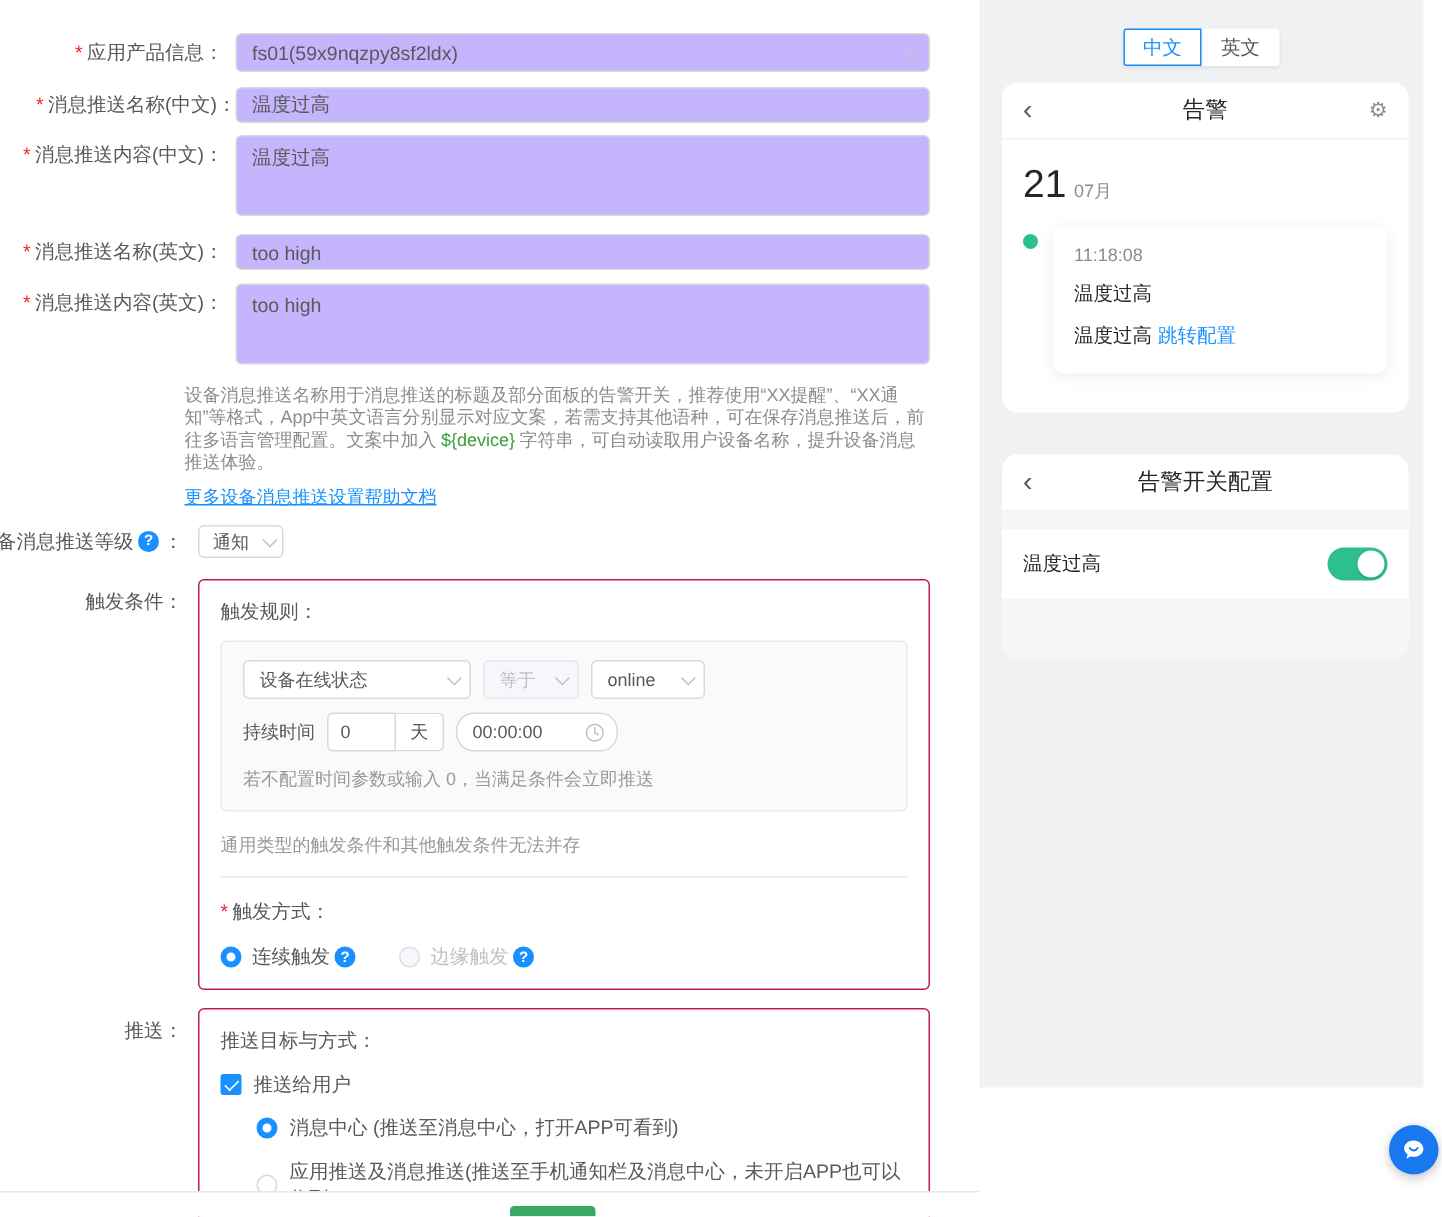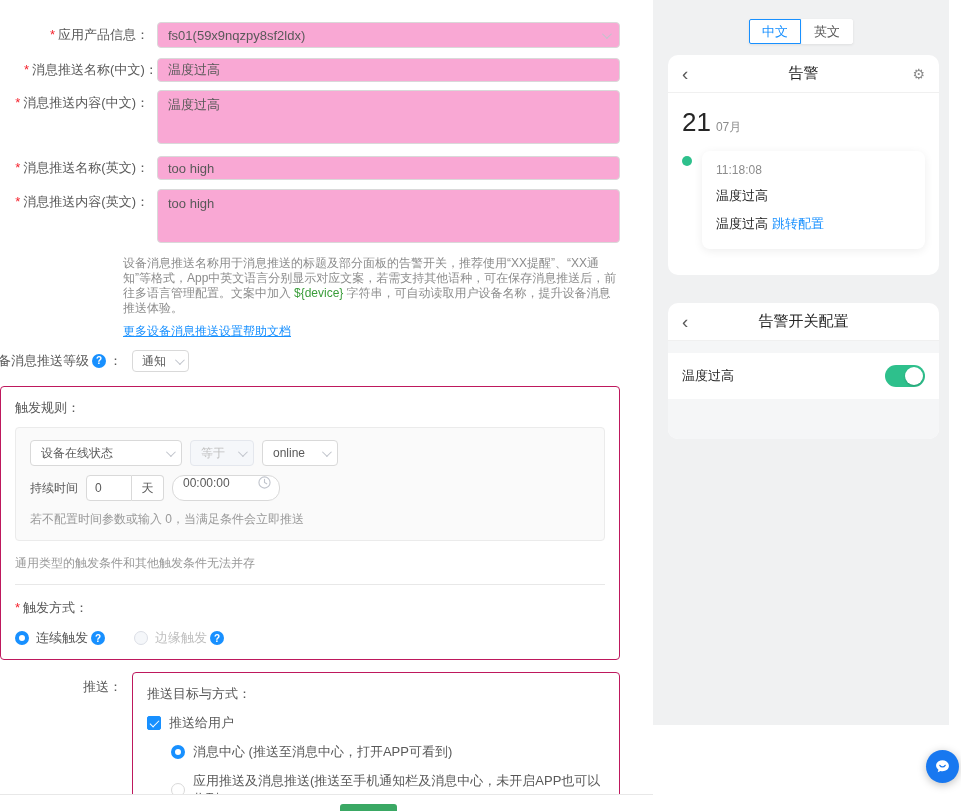--- a/index.html
+++ b/index.html
@@ -14,21 +14,21 @@
   
   .form-area { position:absolute; left:0; top:0; width:653px; height:811px; background:#fff; padding-top:22px; overflow:hidden; }
   .row { display:flex; align-items:flex-start; }
   .row .lbl { width:157px; text-align:right; padding-right:8px; color:#595959; font-size:13px; line-height:26px; white-space:nowrap; }
   .row.sec .lbl { width:132px; padding-right:10px; }
   .req { color:#f5222d; margin-right:3px; font-size:13px; }
   .ctl { flex:1; margin-right:33px; }
   .row.sec .ctl { margin-right:33px; }
 
   .selectbox, .inputbox, .textareabox {
-    width:100%; border:1px solid #d9d9d9; border-radius:4px; background:#f9a8d4;
+    width:100%; border:1px solid #d9d9d9; border-radius:4px; background:#c4b5fd;
     font-size:13px; color:#595959; font-family:inherit;
   }
   .selectbox { height:26px; display:flex; align-items:center; padding:0 10px; position:relative; }
   .selectbox .val { flex:1; }
   .inputbox { height:24px; padding:0 10px; outline:none; }
   .textareabox { height:54px; padding:5px 10px; resize:none; outline:none; line-height:17px; }
   .chev { width:7px; height:7px; border-right:1px solid #c0c4cc; border-bottom:1px solid #c0c4cc; transform:rotate(45deg) translateY(-2px); flex:none; }
 
   .gap10{height:10px;} .gap8{height:8px;} .gap9{height:9px;}
 
@@ -50,21 +50,21 @@
   .innerbox { margin-top:10px; background:#fafafa; border:1px solid #ebebeb; border-radius:4px; padding:12px 14px; }
   .sel-line { display:flex; gap:8px; }
   .w152{width:152px;} .w64{width:64px;} .w76{width:76px;}
   .sel { height:26px; border:1px solid #d9d9d9; border-radius:4px; background:#fff; display:flex; align-items:center; padding:0 8px 0 10px; font-size:12px; color:#595959; }
   .sel .val{flex:1; white-space:nowrap; overflow:hidden;}
   .sel.disabled { background:#f5f7fa; border-color:#e4e7ed; color:#bfbfbf; }
   .dur-line { display:flex; align-items:center; margin-top:9px; }
   .dur-lbl { font-size:12px; color:#595959; margin-right:8px; }
   .dur-input { width:46px; height:26px; border:1px solid #d9d9d9; border-radius:4px 0 0 4px; padding:0 8px; font-size:12px; color:#595959; outline:none; font-family:inherit; }
   .dur-unit { width:32px; height:26px; border:1px solid #d9d9d9; border-left:none; border-radius:0 4px 4px 0; display:flex; align-items:center; justify-content:center; font-size:12px; color:#595959; background:#fff; }
-  .time-box { width:108px; height:26px; border:1px solid #d9d9d9; border-radius:12px; background:#fff; display:flex; align-items:flex-start; padding:0 8px 0 10px; font-size:12px; color:#595959; margin-left:8px; }
+  .time-box { width:108px; height:26px; border:1px solid #d9d9d9; border-radius:12px; background:#fff; display:flex; align-items:center; padding:0 8px 0 10px; font-size:12px; color:#595959; margin-left:8px; }
   .time-box .val{flex:1;}
   .note { margin-top:10px; font-size:12px; color:#999999; }
   .note2 { margin-top:14px; font-size:12px; color:#999999; }
   .hr { margin-top:12px; border-top:1px solid #e8e8e8; height:0; }
   .mode-label { margin-top:14px; font-size:13px; color:#595959; }
   .radio-line { margin-top:12px; display:flex; align-items:center; gap:26px; }
   .radio-item { display:flex; align-items:center; }
   .radio { width:14px; height:14px; border-radius:50%; border:1px solid #d9d9d9; background:#fff; margin-right:7px; flex:none; position:relative; }
   .radio.checked { border:4px solid #1890ff; }
   .radio.disabled { background:#f5f7fa; border-color:#dcdfe6; }
@@ -187,20 +187,21 @@
       </div>
       <div class="ctl" style="flex:none;">
         <div class="mini-select">
           <span class="val">通知</span>
           <span class="chev"></span>
         </div>
       </div>
     </div>
 
     <div class="row sec trigger-row">
+      <div class="lbl">触发条件：</div>
       <div class="ctl">
         <div class="panelbox">
           <div class="rule-title">触发规则：</div>
 
           <div class="innerbox">
             <div class="sel-line">
               <div class="sel w152">
                 <span class="val">设备在线状态</span>
                 <span class="chev"></span>
               </div>

